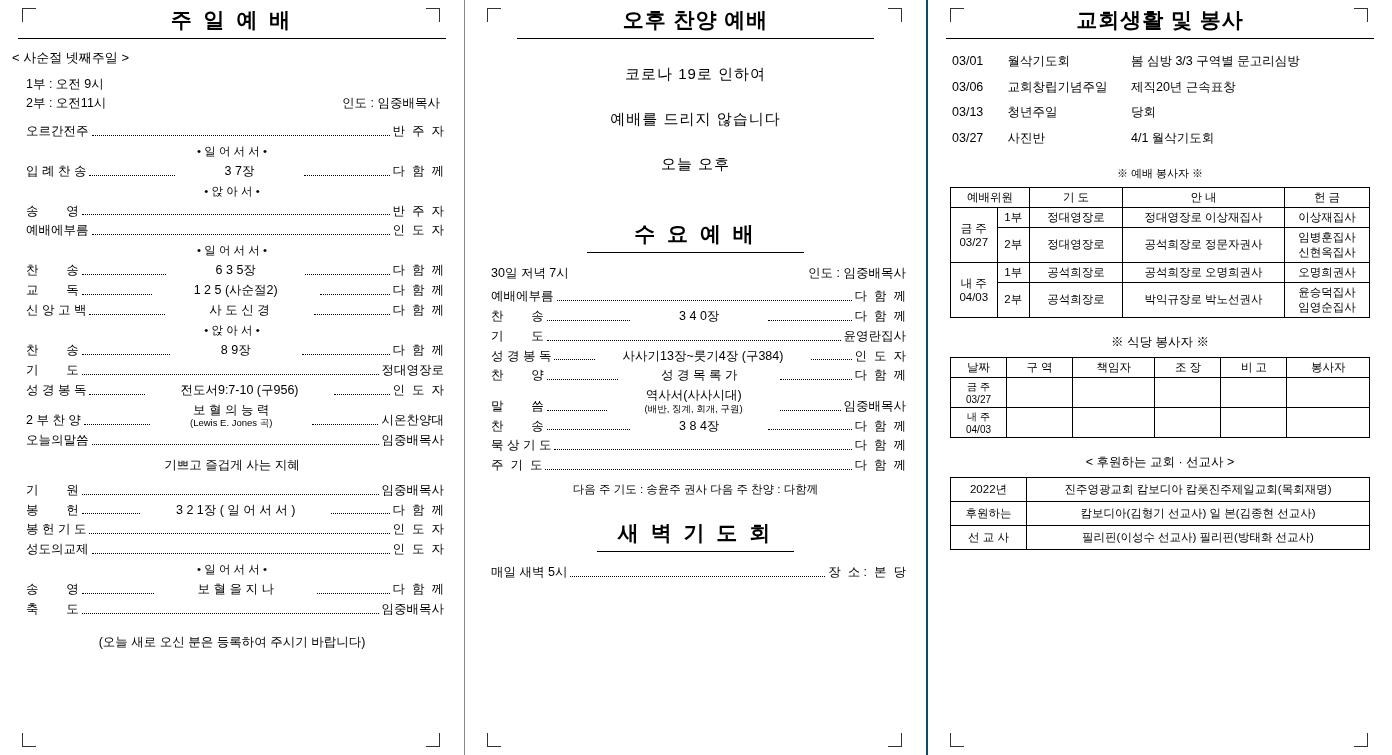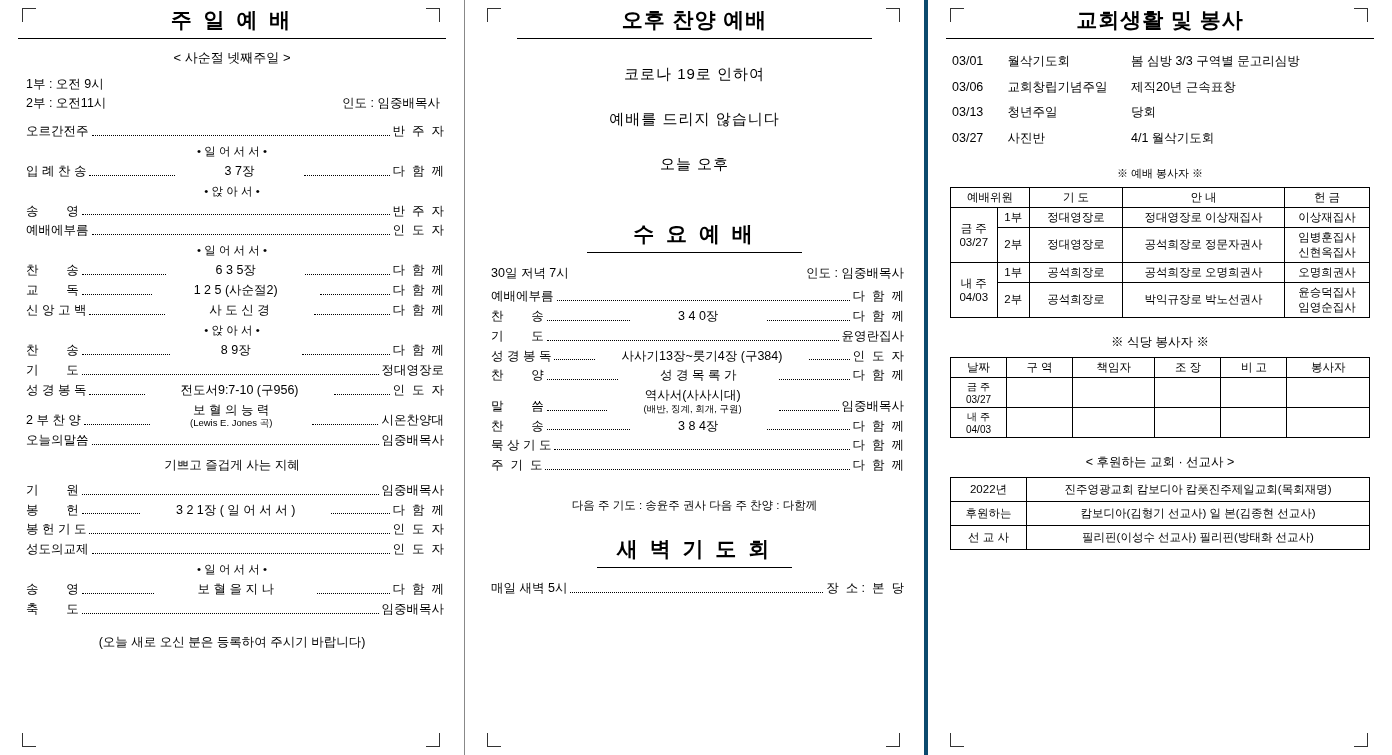--- a/index.html
+++ b/index.html
@@ -12,40 +12,40 @@
     font-size:13px;
     overflow:hidden;
   }
   .page { position:relative; width:1392px; height:755px; display:flex; }
   .col {
     position:relative;
     height:755px;
     padding:0 12px 0 12px;
   }
   .col1 { width:464px; }
-  .col2 { width:464px; border-left:1px solid #888; border-right:4px solid #0c4a6e; }
+  .col2 { width:464px; border-left:1px solid #888; border-right:2px solid #0c4a6e; }
   .col3 { width:464px; }
 
   
   .mark { position:absolute; width:14px; height:14px; }
   .mark.tl { border-left:1px solid #333; border-top:1px solid #333; }
   .mark.tr { border-right:1px solid #333; border-top:1px solid #333; }
   .mark.bl { border-left:1px solid #333; border-bottom:1px solid #333; }
   .mark.br { border-right:1px solid #333; border-bottom:1px solid #333; }
 
   h1.title {
     text-align:center;
     font-size:21px;
     font-weight:bold;
     letter-spacing:3px;
     margin:6px 0 4px 0;
   }
   .title-rule { height:0; border-bottom:1px solid #000; margin:0 6px 10px 6px; }
 
-  .subtitle { text-align:center; font-size:13px; margin:4px 0 8px 0; }
+  .subtitle { font-size:13px; margin:4px 0 8px 0; }
 
   .two-line { font-size:12.5px; line-height:1.55; margin-left:14px; }
   .two-line .right { float:right; margin-right:12px; }
 
   
   .row {
     display:flex; align-items:flex-end;
     font-size:12.5px;
     margin:3px 0;
     padding:0 8px 0 14px;
@@ -308,21 +308,21 @@
         <span class="dots"></span>
         <span class="rgt">다  함  께</span>
       </div>
       <div class="row">
         <span class="lbl">주  기  도</span>
         <span class="dots"></span>
         <span class="rgt">다  함  께</span>
       </div>
     </div>
 
-    <div class="center-small" style="margin-top:24px;">다음 주 기도 : 송윤주 권사        다음 주 찬양 : 다함께</div>
+    <div class="center-small" style="margin-top:8px;">다음 주 기도 : 송윤주 권사        다음 주 찬양 : 다함께</div>
 
     <h1 class="title" style="margin-top:22px;">새 벽 기 도 회</h1>
     <div class="title-rule" style="margin:0 120px 12px 120px;"></div>
 
     <div class="row">
       <span class="lbl">매일 새벽 5시</span>
       <span class="dots"></span>
       <span class="rgt">장  소 :  본  당</span>
     </div>
   </div>

